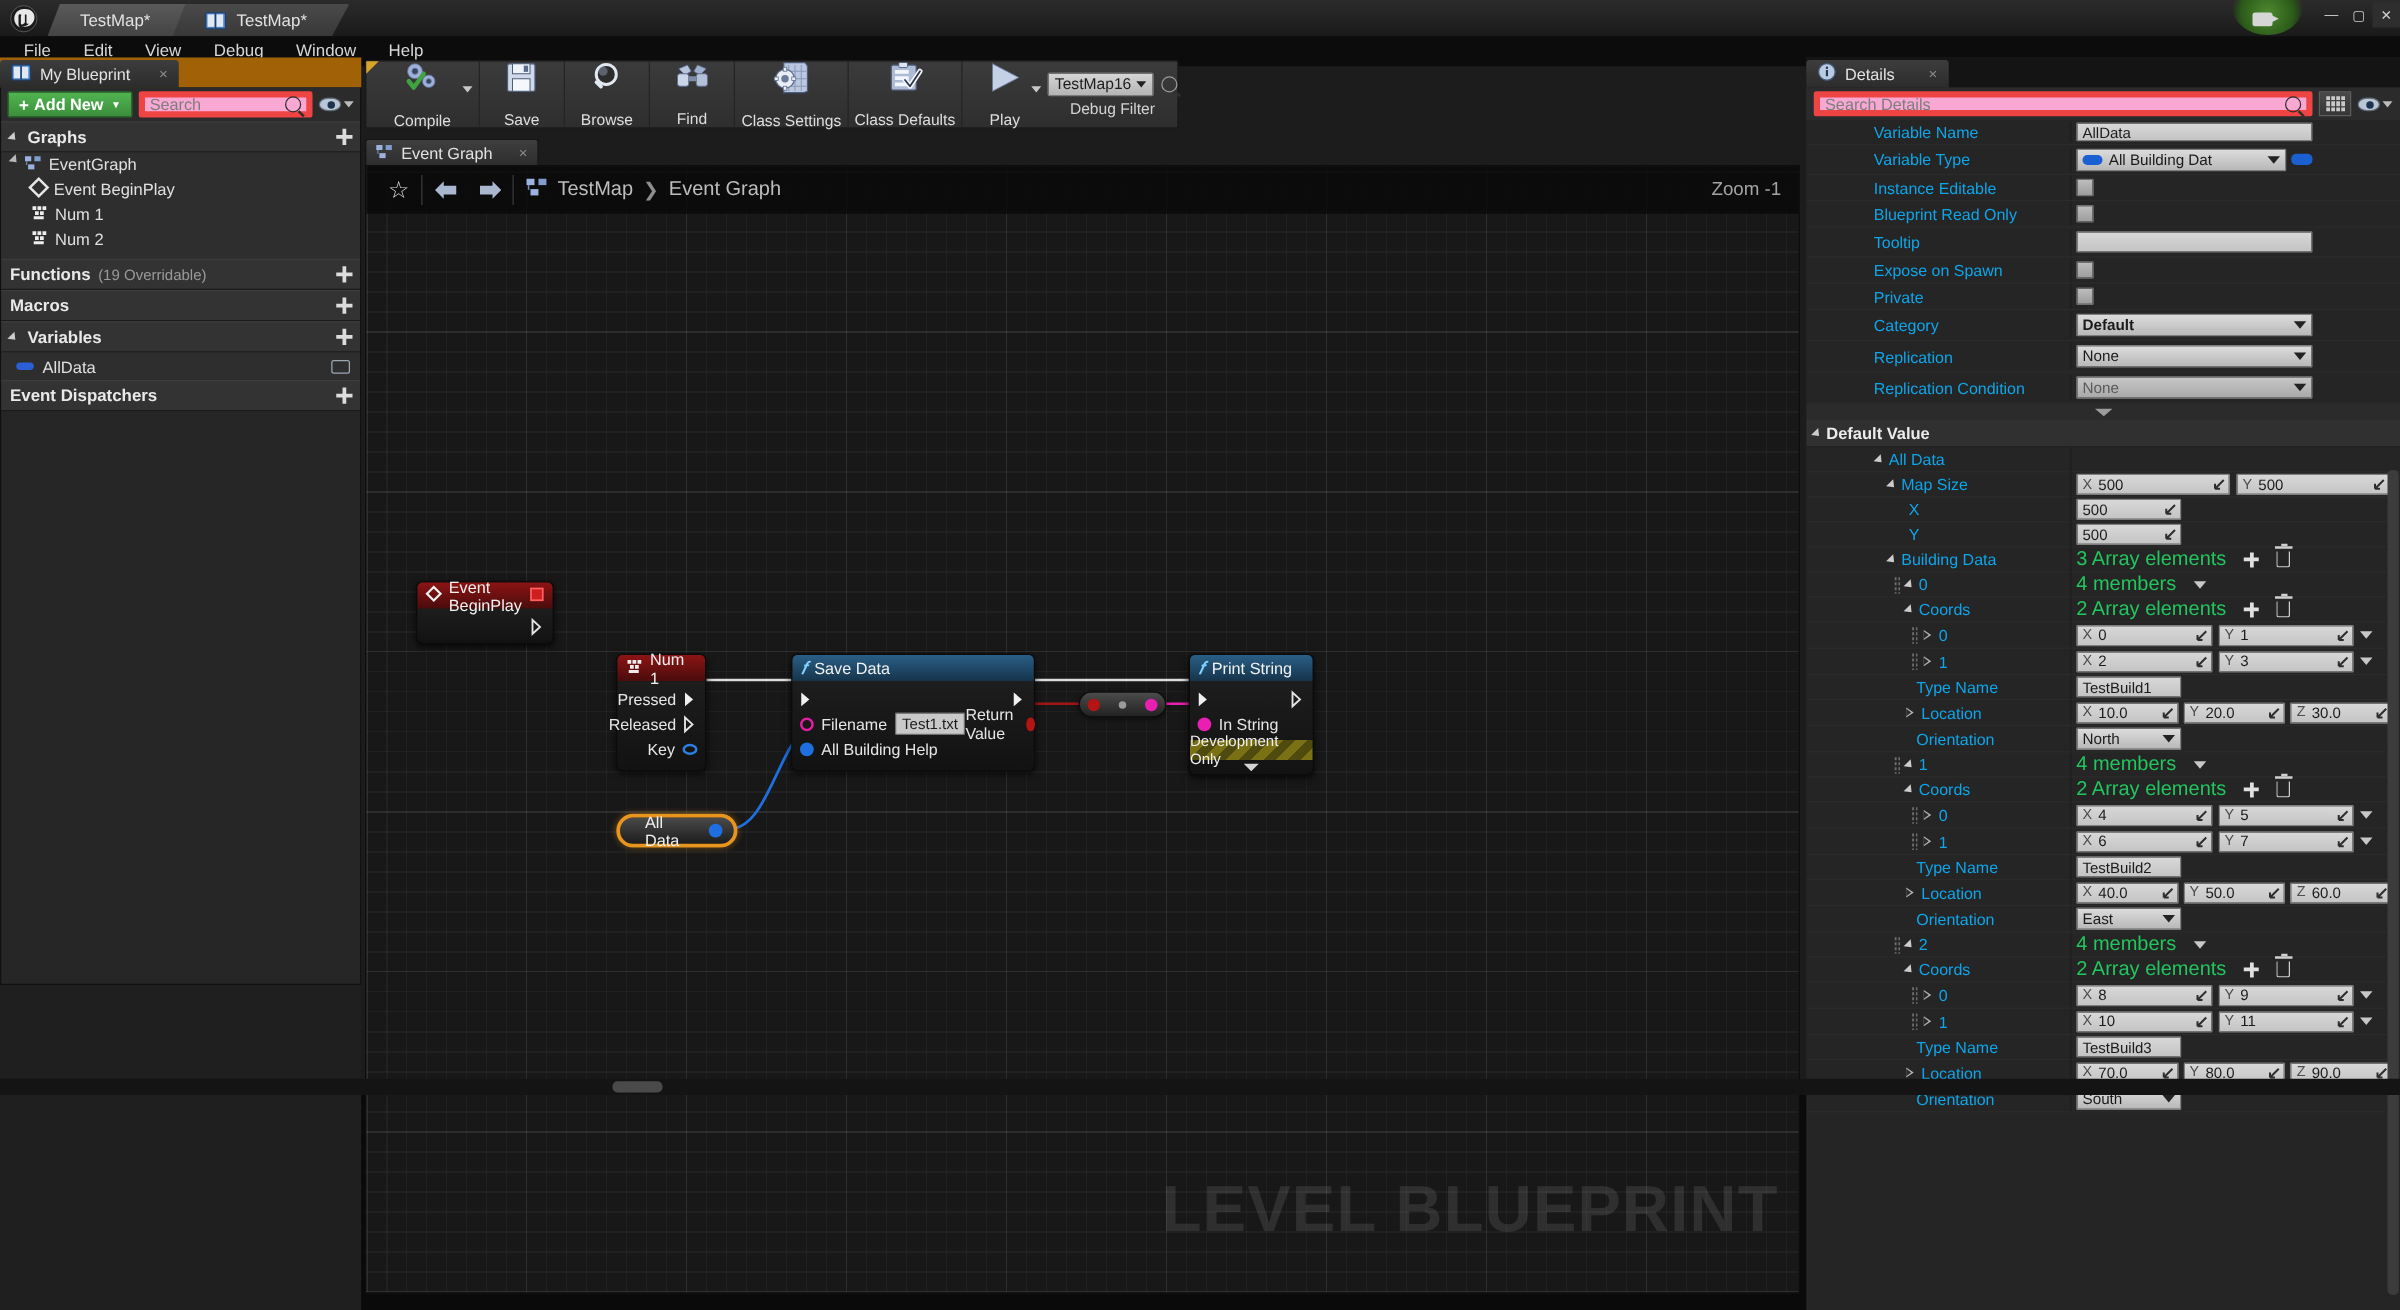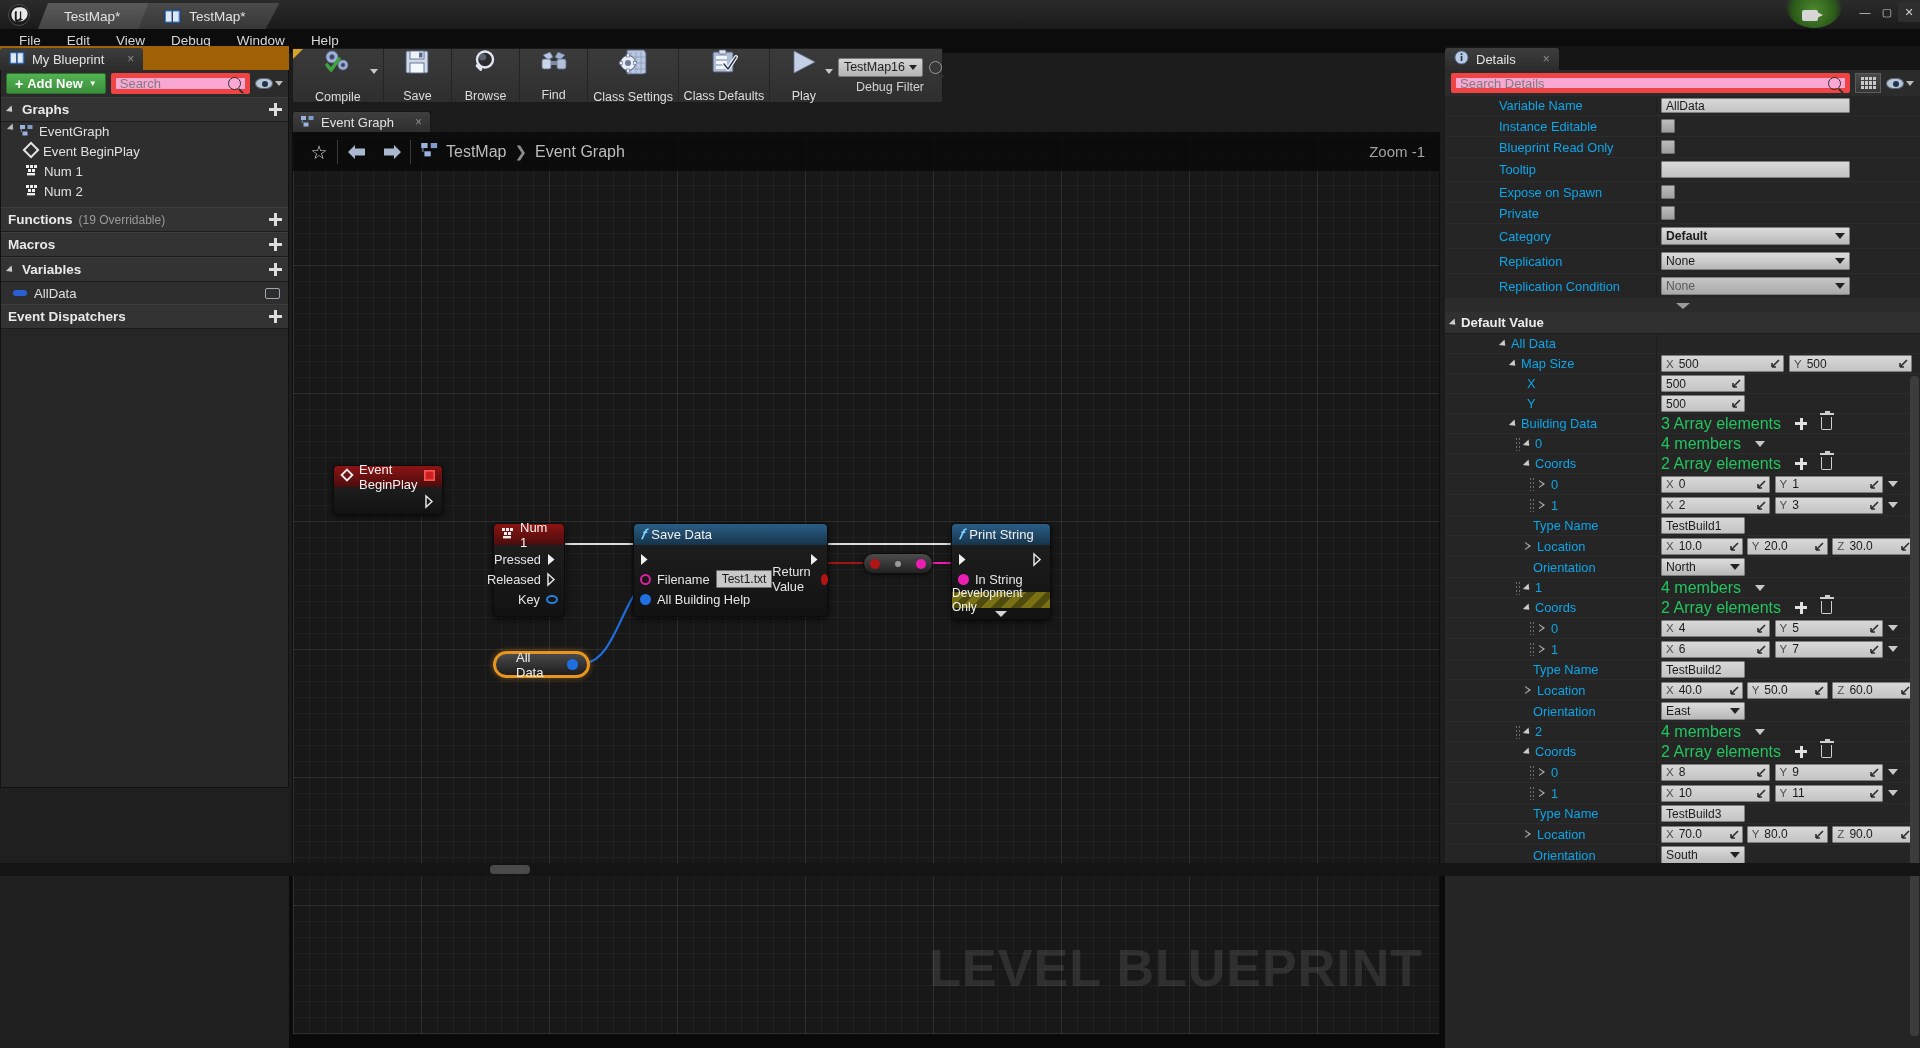--- a/index.html
+++ b/index.html
@@ -841,20 +841,33 @@
         <div class="prop-name" style="min-height:12px; align-items:flex-end;">
           <span>Variable Name</span>
         </div>
         <div class="prop-val" style="min-height:12px; align-items:flex-end; padding-right:70px;">
           <div class="inp w-full" style="height:15px;">
             <span>AllData</span>
           </div>
         </div>
       </div>
 
+      <div class="prop-row" style="height:24px;">
+        <div class="prop-name">
+            <span>Variable Type</span>
+          </div>
+        <div class="prop-val" style="padding-right:70px;">
+          <div class="combo" style="flex:1; display:flex; gap:5px; justify-content:flex-start;">
+            <span class="blue-pill"></span>
+            <span style="flex:1;">All Building Dat</span>
+            <span class="cb-caret"></span>
+          </div>
+          <span class="blue-pill" style="width:17px;height:9px;"></span>
+        </div>
+      </div>
 
       <div class="prop-row" style="height:21px;">
         <div class="prop-name">
             <span>Instance Editable</span>
           </div>
         <div class="prop-val">
             <span class="chk"></span>
           </div>
       </div>
 

